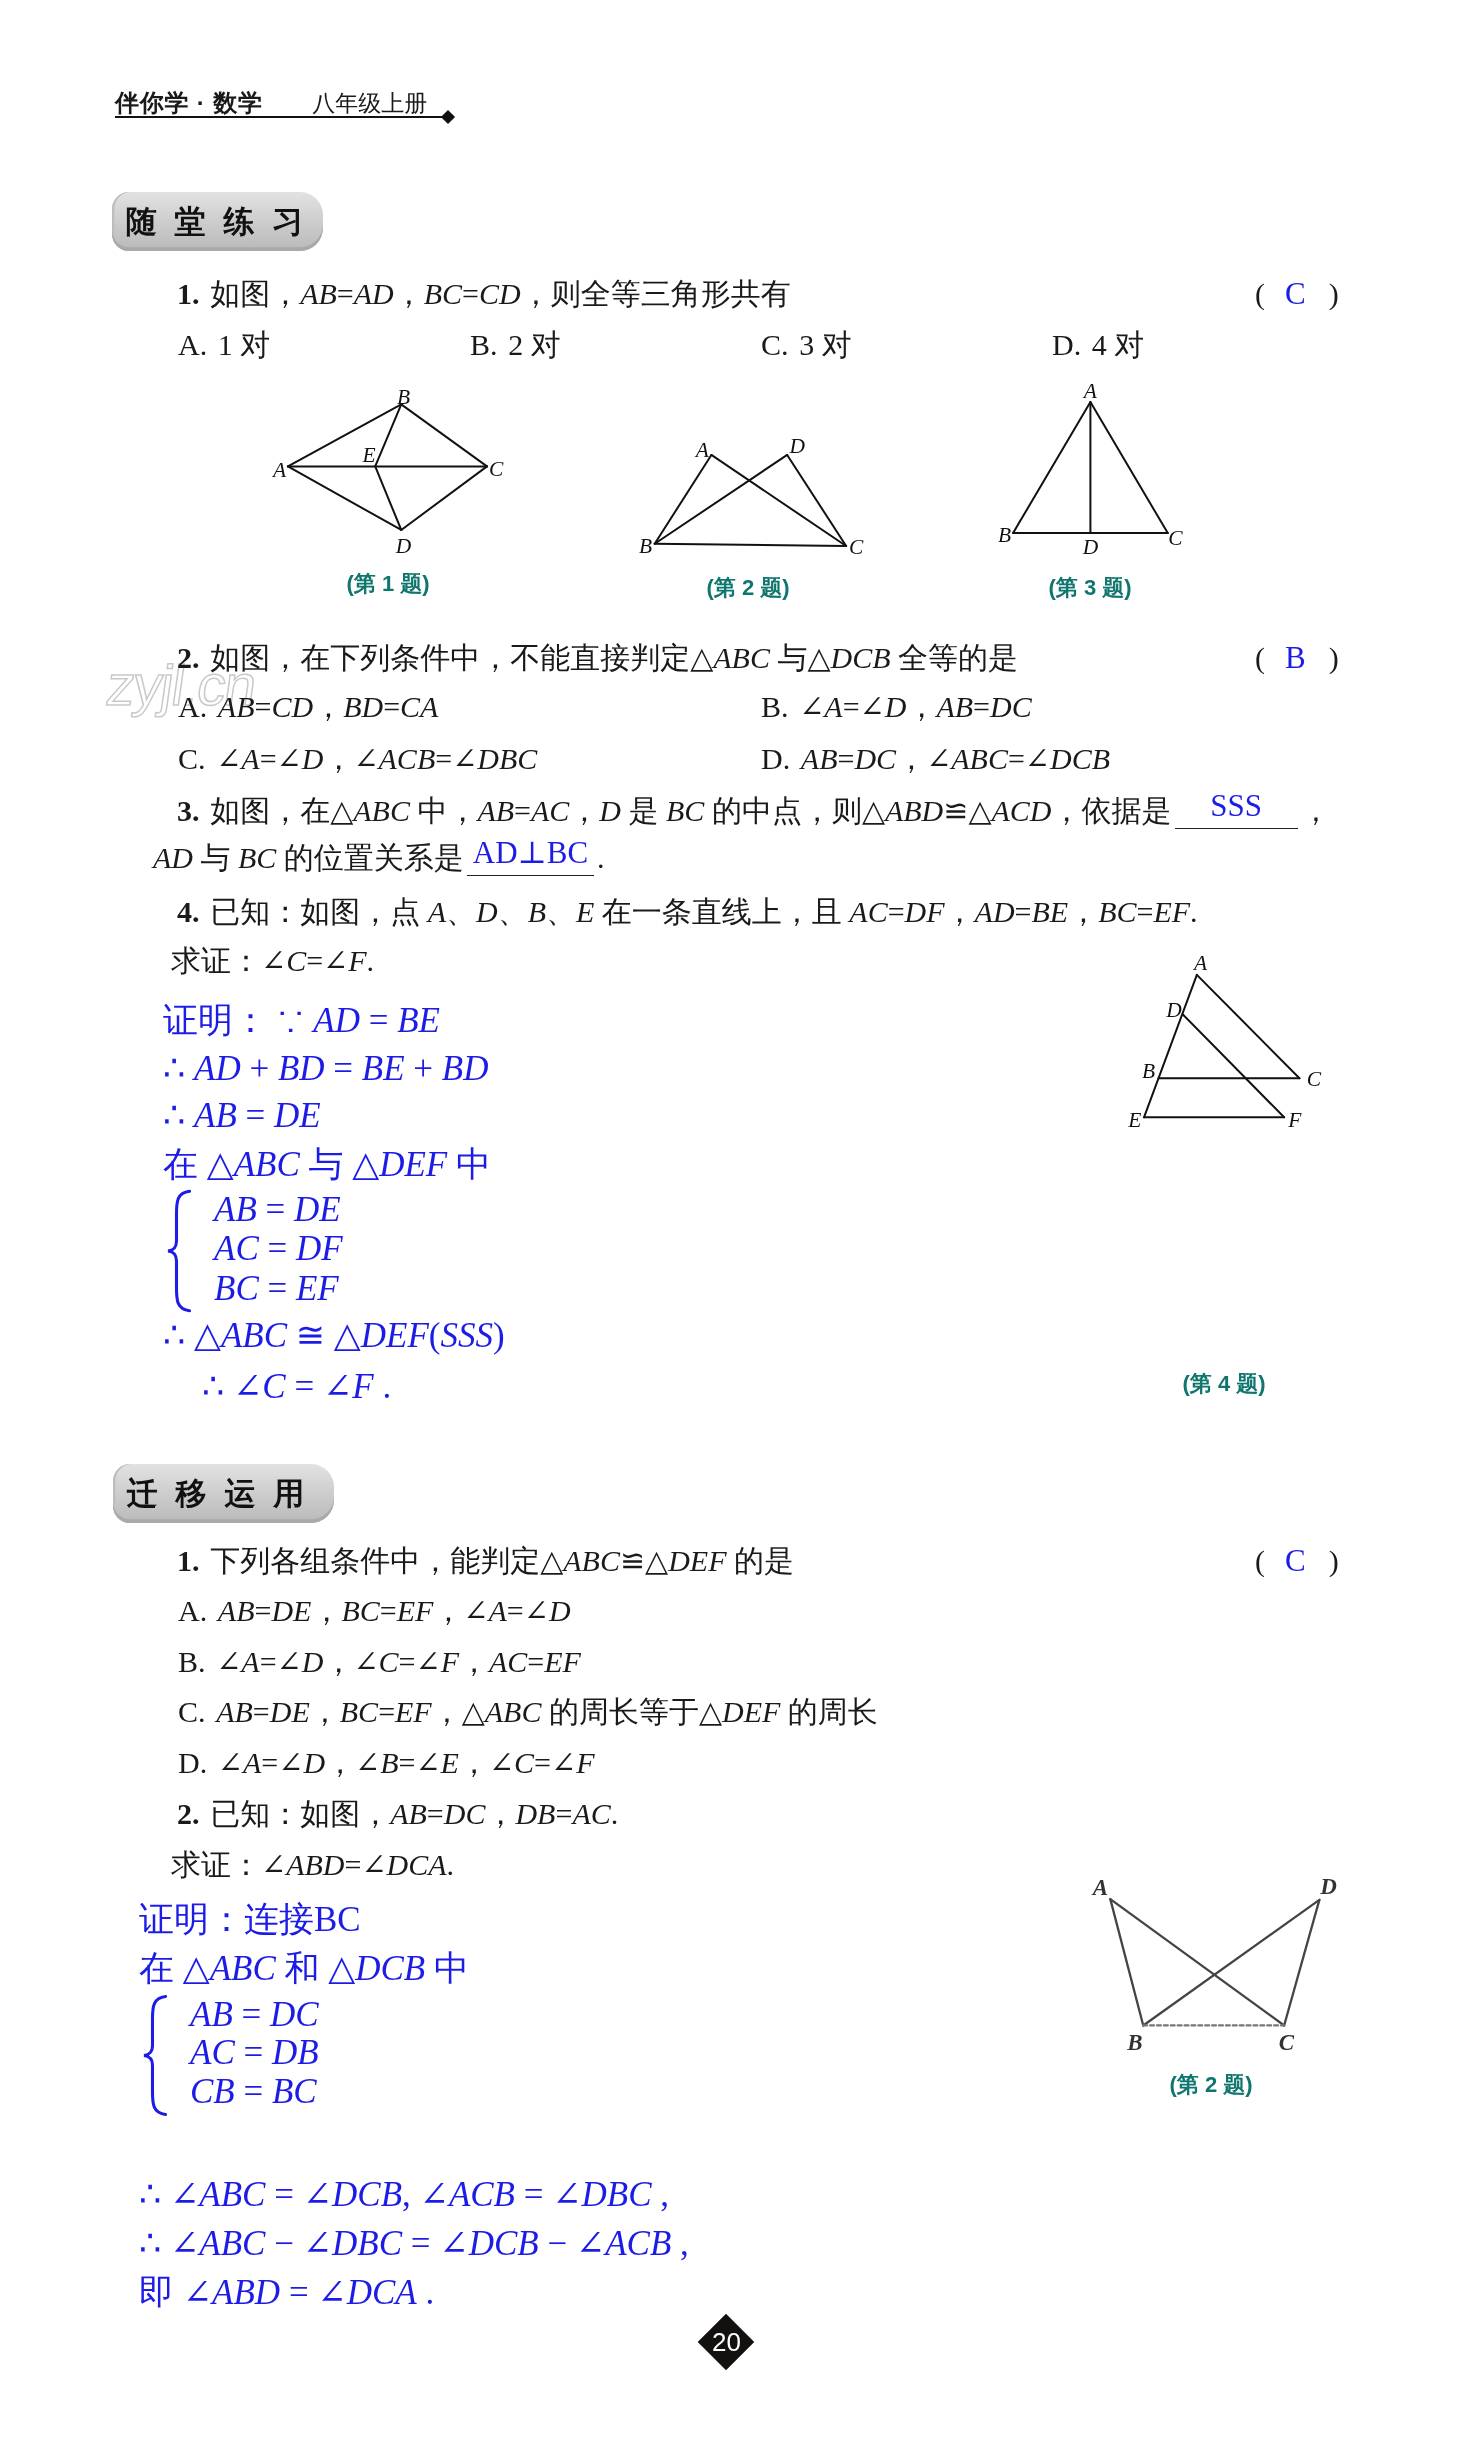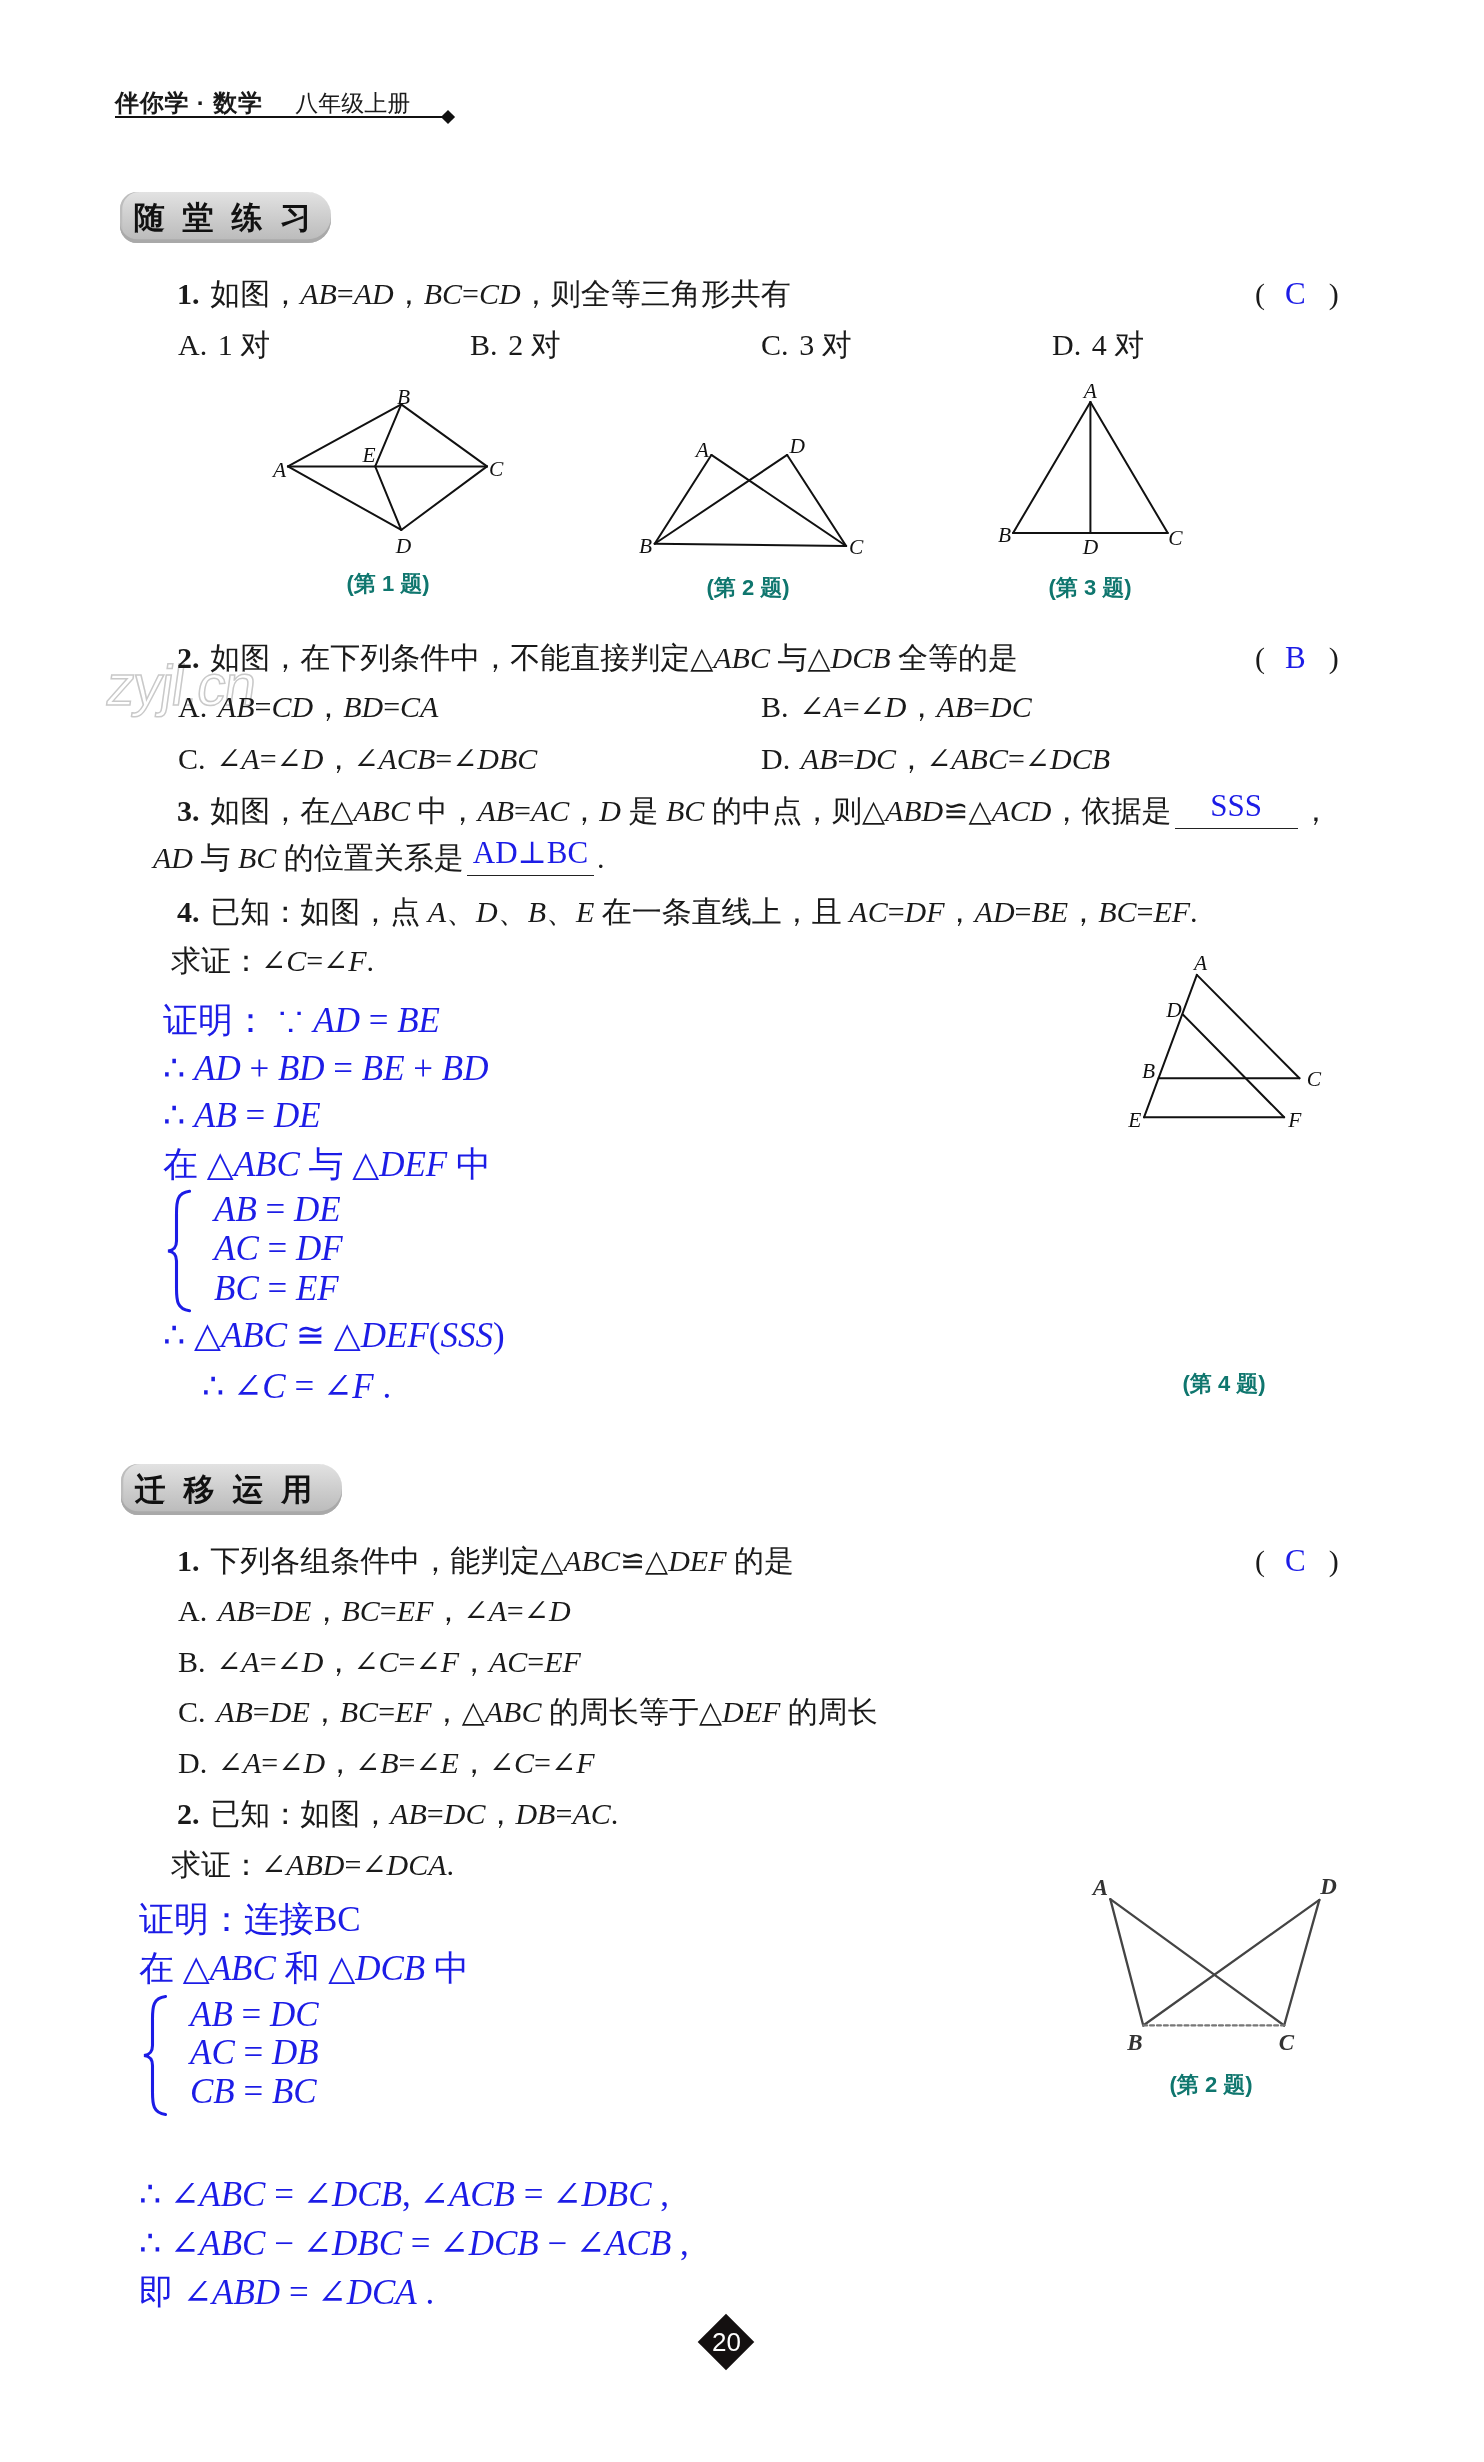--- a/index.html
+++ b/index.html
@@ -25,30 +25,30 @@
       display: inline-block; position: relative; height: 31px;
       border-bottom: 1.5px solid #222; vertical-align: -7.7px; margin: 0 3.1px;
     }
     .blank-ans {
       position: absolute; left: 0; right: 0; bottom: 4.6px; text-align: center;
       color: var(--blue); font-size: 31px; line-height: 34px;
     }
     .running-header { position: absolute; left: 115px; top: 87px; height: 31px; white-space: nowrap;
       font-family: "Liberation Sans", "DejaVu Sans", sans-serif; }
     .hdr-series { font-size: 24px; font-weight: bold; letter-spacing: 0.8px; }
-    .hdr-grade { font-size: 23px; margin-left: 29px; }
+    .hdr-grade { font-size: 23px; margin-left: 46px; }
     .hdr-rule { position: absolute; left: 115px; top: 116px; width: 329px; height: 1.5px; background: #111; }
     .hdr-diamond { position: absolute; left: 443px; top: 112px; width: 10px; height: 10px; background: #111; transform: rotate(45deg); }
     .badge {
-      position: absolute; height: 51px; border-radius: 17px 23px 23px 17px;
+      position: absolute; height: 59px; border-radius: 17px 23px 23px 17px;
       background: linear-gradient(180deg, #e2e2e2 0%, #cbcbcb 55%, #b9b9b9 100%);
       box-shadow: inset 0 -3.8px 0 #a9a9a9, inset 2.3px 0 0 #bdbdbd;
       display: flex; align-items: center; padding-left: 13.8px; box-sizing: border-box;
       font-family: "Liberation Sans", "DejaVu Sans", sans-serif;
-      font-size: 31px; font-weight: bold; letter-spacing: 4.6px; color: #111; margin-left: 8px;
+      font-size: 31px; font-weight: bold; letter-spacing: 4.6px; color: #111;
     }
     .caption {
       position: absolute; width: 168px; text-align: center; white-space: nowrap;
       font-family: "Liberation Sans", "DejaVu Sans", sans-serif; font-size: 22px; font-weight: bold; color: #0f766e;
       line-height: 27.6px;
     }
     .figures { position: absolute; left: 0; top: 0; width: 1484px; height: 2462px; pointer-events: none; }
     .figures line { stroke: #111; stroke-width: 2.6; stroke-linecap: round; }
     .figures text { font-family: "Liberation Serif", "DejaVu Serif", serif; font-style: italic; font-size: 28px; fill: #111; text-anchor: middle; }
     .fig5 line { stroke: #444; stroke-width: 3; }

